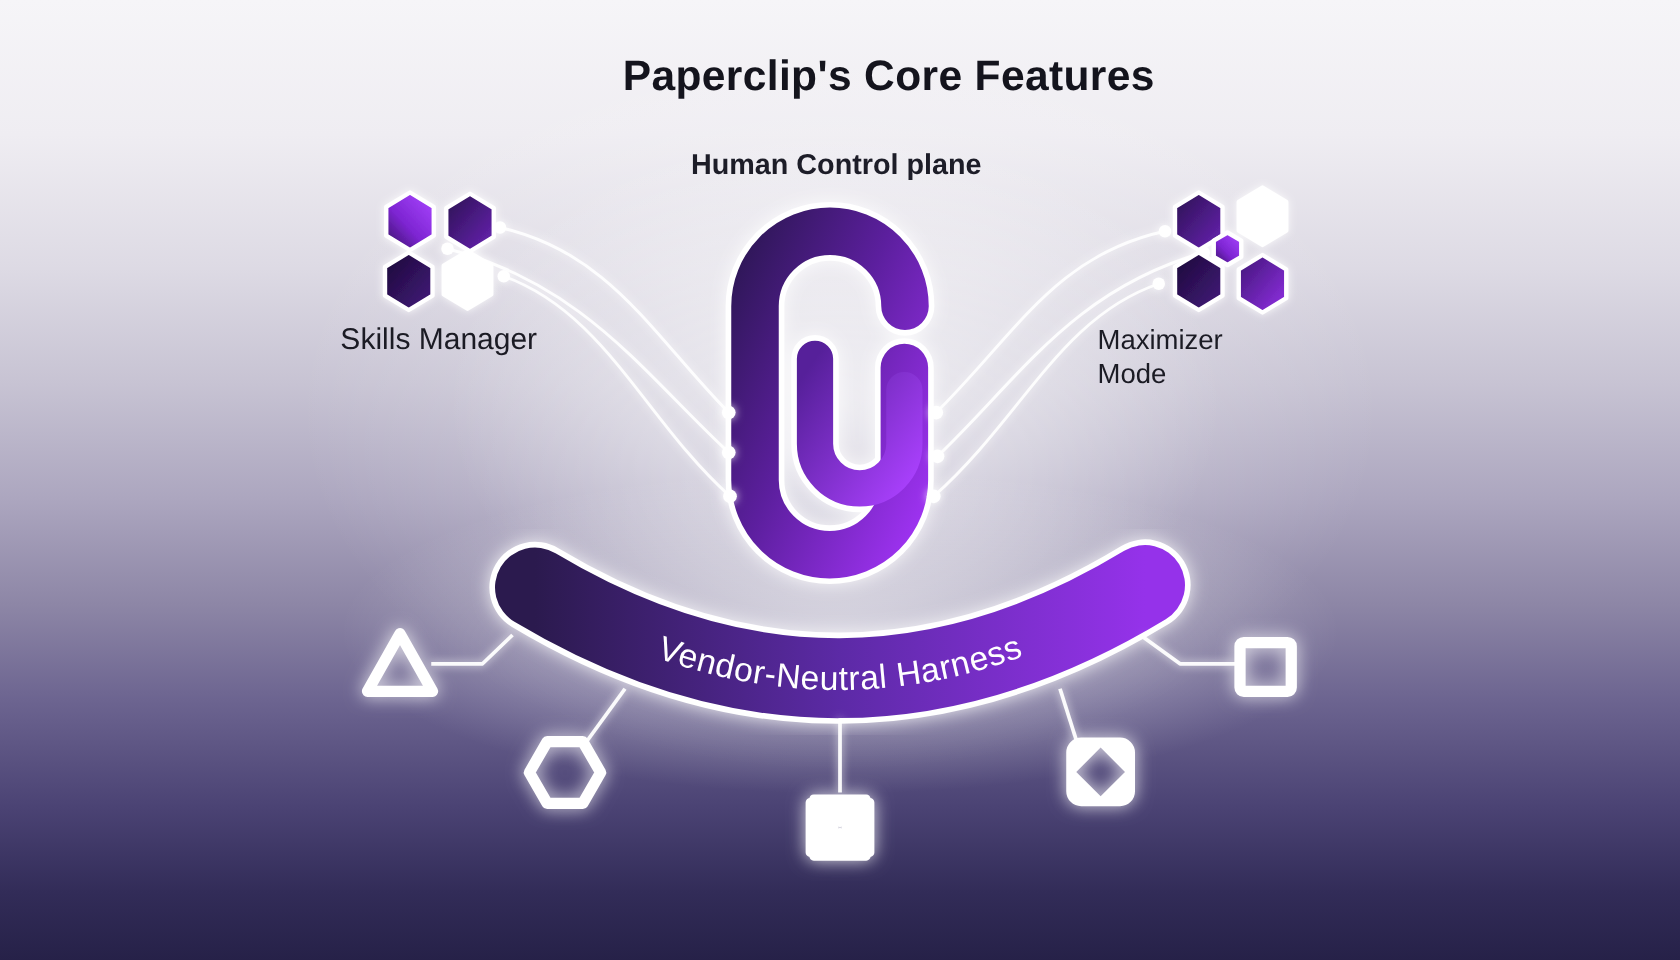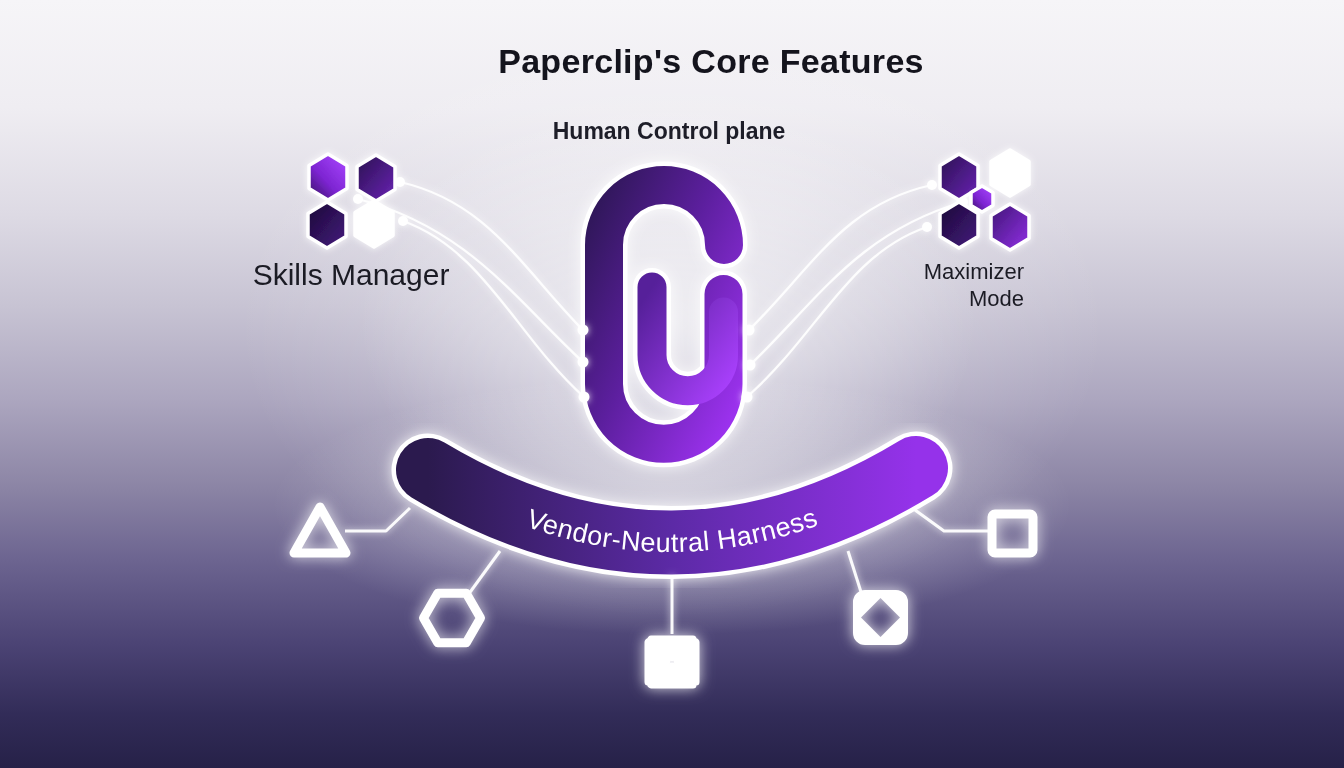--- a/index.html
+++ b/index.html
@@ -10,22 +10,22 @@
       radial-gradient(ellipse 620px 420px at 50% 42%, rgba(255,255,255,0.40), rgba(255,255,255,0) 70%),
       linear-gradient(180deg,
         #f6f5f8 0%, #efedf2 14%, #dddae4 28%, #c7c3d3 40%,
         #aca6bf 52%, #8d86a6 63%, #6c6490 73%, #4b4374 84%,
         #322c58 93%, #262148 100%);
   }
   .stage svg{position:absolute;left:0;top:0;}
   .txt{position:absolute;color:#17171f;white-space:nowrap;}
   .title{left:672px;top:42px;transform:translateX(-50%);font-size:34px;font-weight:700;letter-spacing:.3px;color:#14141d;margin-left:39px;}
   .subtitle{left:669px;top:118px;transform:translateX(-50%);font-size:23px;font-weight:700;color:#1d1d28;}
-  .label-skills{left:351px;top:258px;transform:translateX(-50%);font-size:30px;color:#1b1b24;}
-  .label-max{left:900px;top:258px;width:124px;text-align:right;font-size:22px;line-height:27px;color:#1b1b24;white-space:normal;position:absolute;}
+  .label-skills{left:351px;top:258px;transform:translateX(-50%);font-size:24px;color:#1b1b24;}
+  .label-max{left:878px;top:258px;width:124px;text-align:left;font-size:22px;line-height:27px;color:#1b1b24;white-space:normal;position:absolute;}
   .band-text{font-family:"Liberation Sans", sans-serif;font-size:27px;font-weight:400;letter-spacing:.5px;fill:#ffffff;}
 </style>
 </head>
 <body>
 
 <div class="stage">
 
   <svg width="1344" height="768" viewBox="0 0 1344 768" xmlns="http://www.w3.org/2000/svg" xmlns:xlink="http://www.w3.org/1999/xlink">
     <defs>
       <linearGradient id="gradClip" x1="0" y1="0" x2="1" y2="1">

